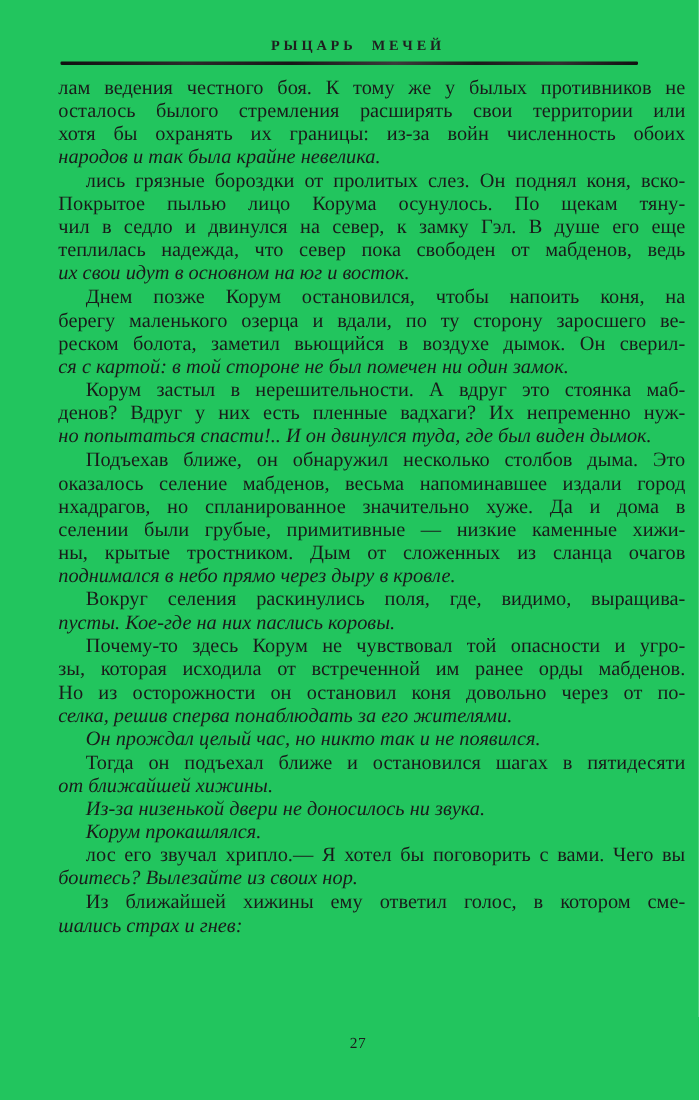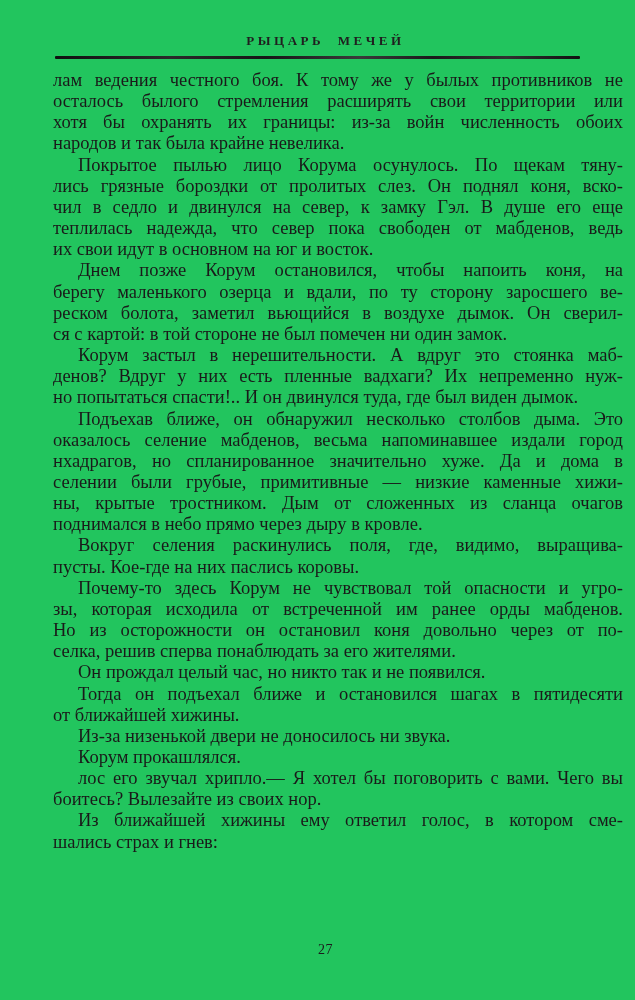--- a/index.html
+++ b/index.html
@@ -41,20 +41,21 @@
     line-height: 21.15px;
     color: #1a1a1a;
   }
   .para { margin: 0; padding: 0; }
   .line {
     text-align: justify;
     text-align-last: justify;
   }
   .line.last {
     text-align-last: left;
+    font-style: italic;
   }
   .para.indent .line:first-child {
     text-indent: 25px;
   }
   .page-number {
     position: absolute;
     top: 942px; left: 0; right: 0;
     text-align: center;
     font-size: 14px;
     letter-spacing: 0.5px;
@@ -68,22 +69,22 @@
   <div class="running-head">РЫЦАРЬ МЕЧЕЙ</div>
   <div class="head-rule"></div>
   <div class="body-text">
       <div class="para">
         <div class="line">лам ведения честного боя. К тому же у былых противников не</div>
         <div class="line">осталось былого стремления расширять свои территории или</div>
         <div class="line">хотя бы охранять их границы: из-за войн численность обоих</div>
         <div class="line last">народов и так была крайне невелика.</div>
       </div>
       <div class="para indent">
+        <div class="line">лись грязные бороздки от пролитых слез. Он поднял коня, вско-</div>
         <div class="line">Покрытое пылью лицо Корума осунулось. По щекам тяну-</div>
-        <div class="line">лись грязные бороздки от пролитых слез. Он поднял коня, вско-</div>
         <div class="line">чил в седло и двинулся на север, к замку Гэл. В душе его еще</div>
         <div class="line">теплилась надежда, что север пока свободен от мабденов, ведь</div>
         <div class="line last">их свои идут в основном на юг и восток.</div>
       </div>
       <div class="para indent">
         <div class="line">Днем позже Корум остановился, чтобы напоить коня, на</div>
         <div class="line">берегу маленького озерца и вдали, по ту сторону заросшего ве-</div>
         <div class="line">реском болота, заметил вьющийся в воздухе дымок. Он сверил-</div>
         <div class="line last">ся с картой: в той стороне не был помечен ни один замок.</div>
       </div>

